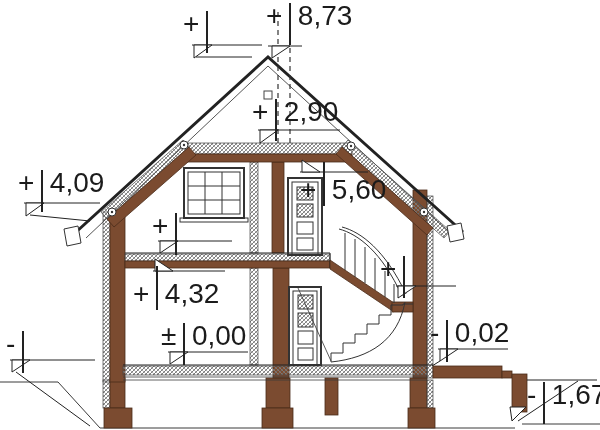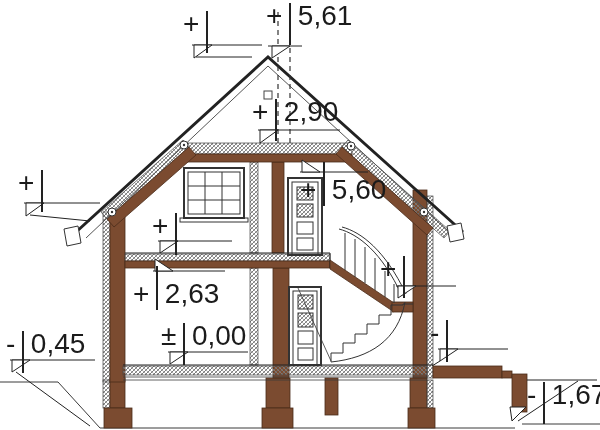--- a/index.html
+++ b/index.html
@@ -207,62 +207,63 @@
   </g>
 </svg>
 
 <div class="lvl" style="left:183px;top:10px">
   <span class="sign">+</span>
       <span class="tick"></span>
 </div>
 <div class="lvl" style="left:266px;top:2px">
   <span class="sign">+</span>
       <span class="tick"></span>
-      <span class="val">5,61</span>
+      <span class="val">8,73</span>
 </div>
 <div class="lvl" style="left:252px;top:98px">
   <span class="sign">+</span>
       <span class="tick"></span>
       <span class="val">2,90</span>
 </div>
 <div class="lvl up" style="left:300px;top:176px">
   <span class="sign">+</span>
       <span class="tick"></span>
       <span class="val">5,60</span>
 </div>
 <div class="lvl" style="left:18px;top:169px">
   <span class="sign">+</span>
       <span class="tick"></span>
+      <span class="val">4,09</span>
 </div>
 <div class="lvl" style="left:152px;top:212px">
   <span class="sign">+</span>
       <span class="tick"></span>
 </div>
 <div class="lvl up" style="left:133px;top:280px">
   <span class="sign">+</span>
       <span class="tick"></span>
-      <span class="val">2,63</span>
+      <span class="val">4,32</span>
 </div>
 <div class="lvl" style="left:380px;top:255px">
   <span class="sign">+</span>
       <span class="tick"></span>
 </div>
 <div class="lvl" style="left:161px;top:322px">
   <span class="sign">±</span>
       <span class="tick"></span>
       <span class="val">0,00</span>
 </div>
 <div class="lvl" style="left:6px;top:330px">
   <span class="sign">-</span>
       <span class="tick"></span>
-      <span class="val">0,45</span>
 </div>
 <div class="lvl" style="left:430px;top:319px">
   <span class="sign">-</span>
       <span class="tick"></span>
+      <span class="val">0,02</span>
 </div>
 <div class="lvl" style="left:527px;top:381px">
   <span class="sign">-</span>
       <span class="tick"></span>
       <span class="val">1,67</span>
 </div>
 
 </div>
 
 </body></html>

